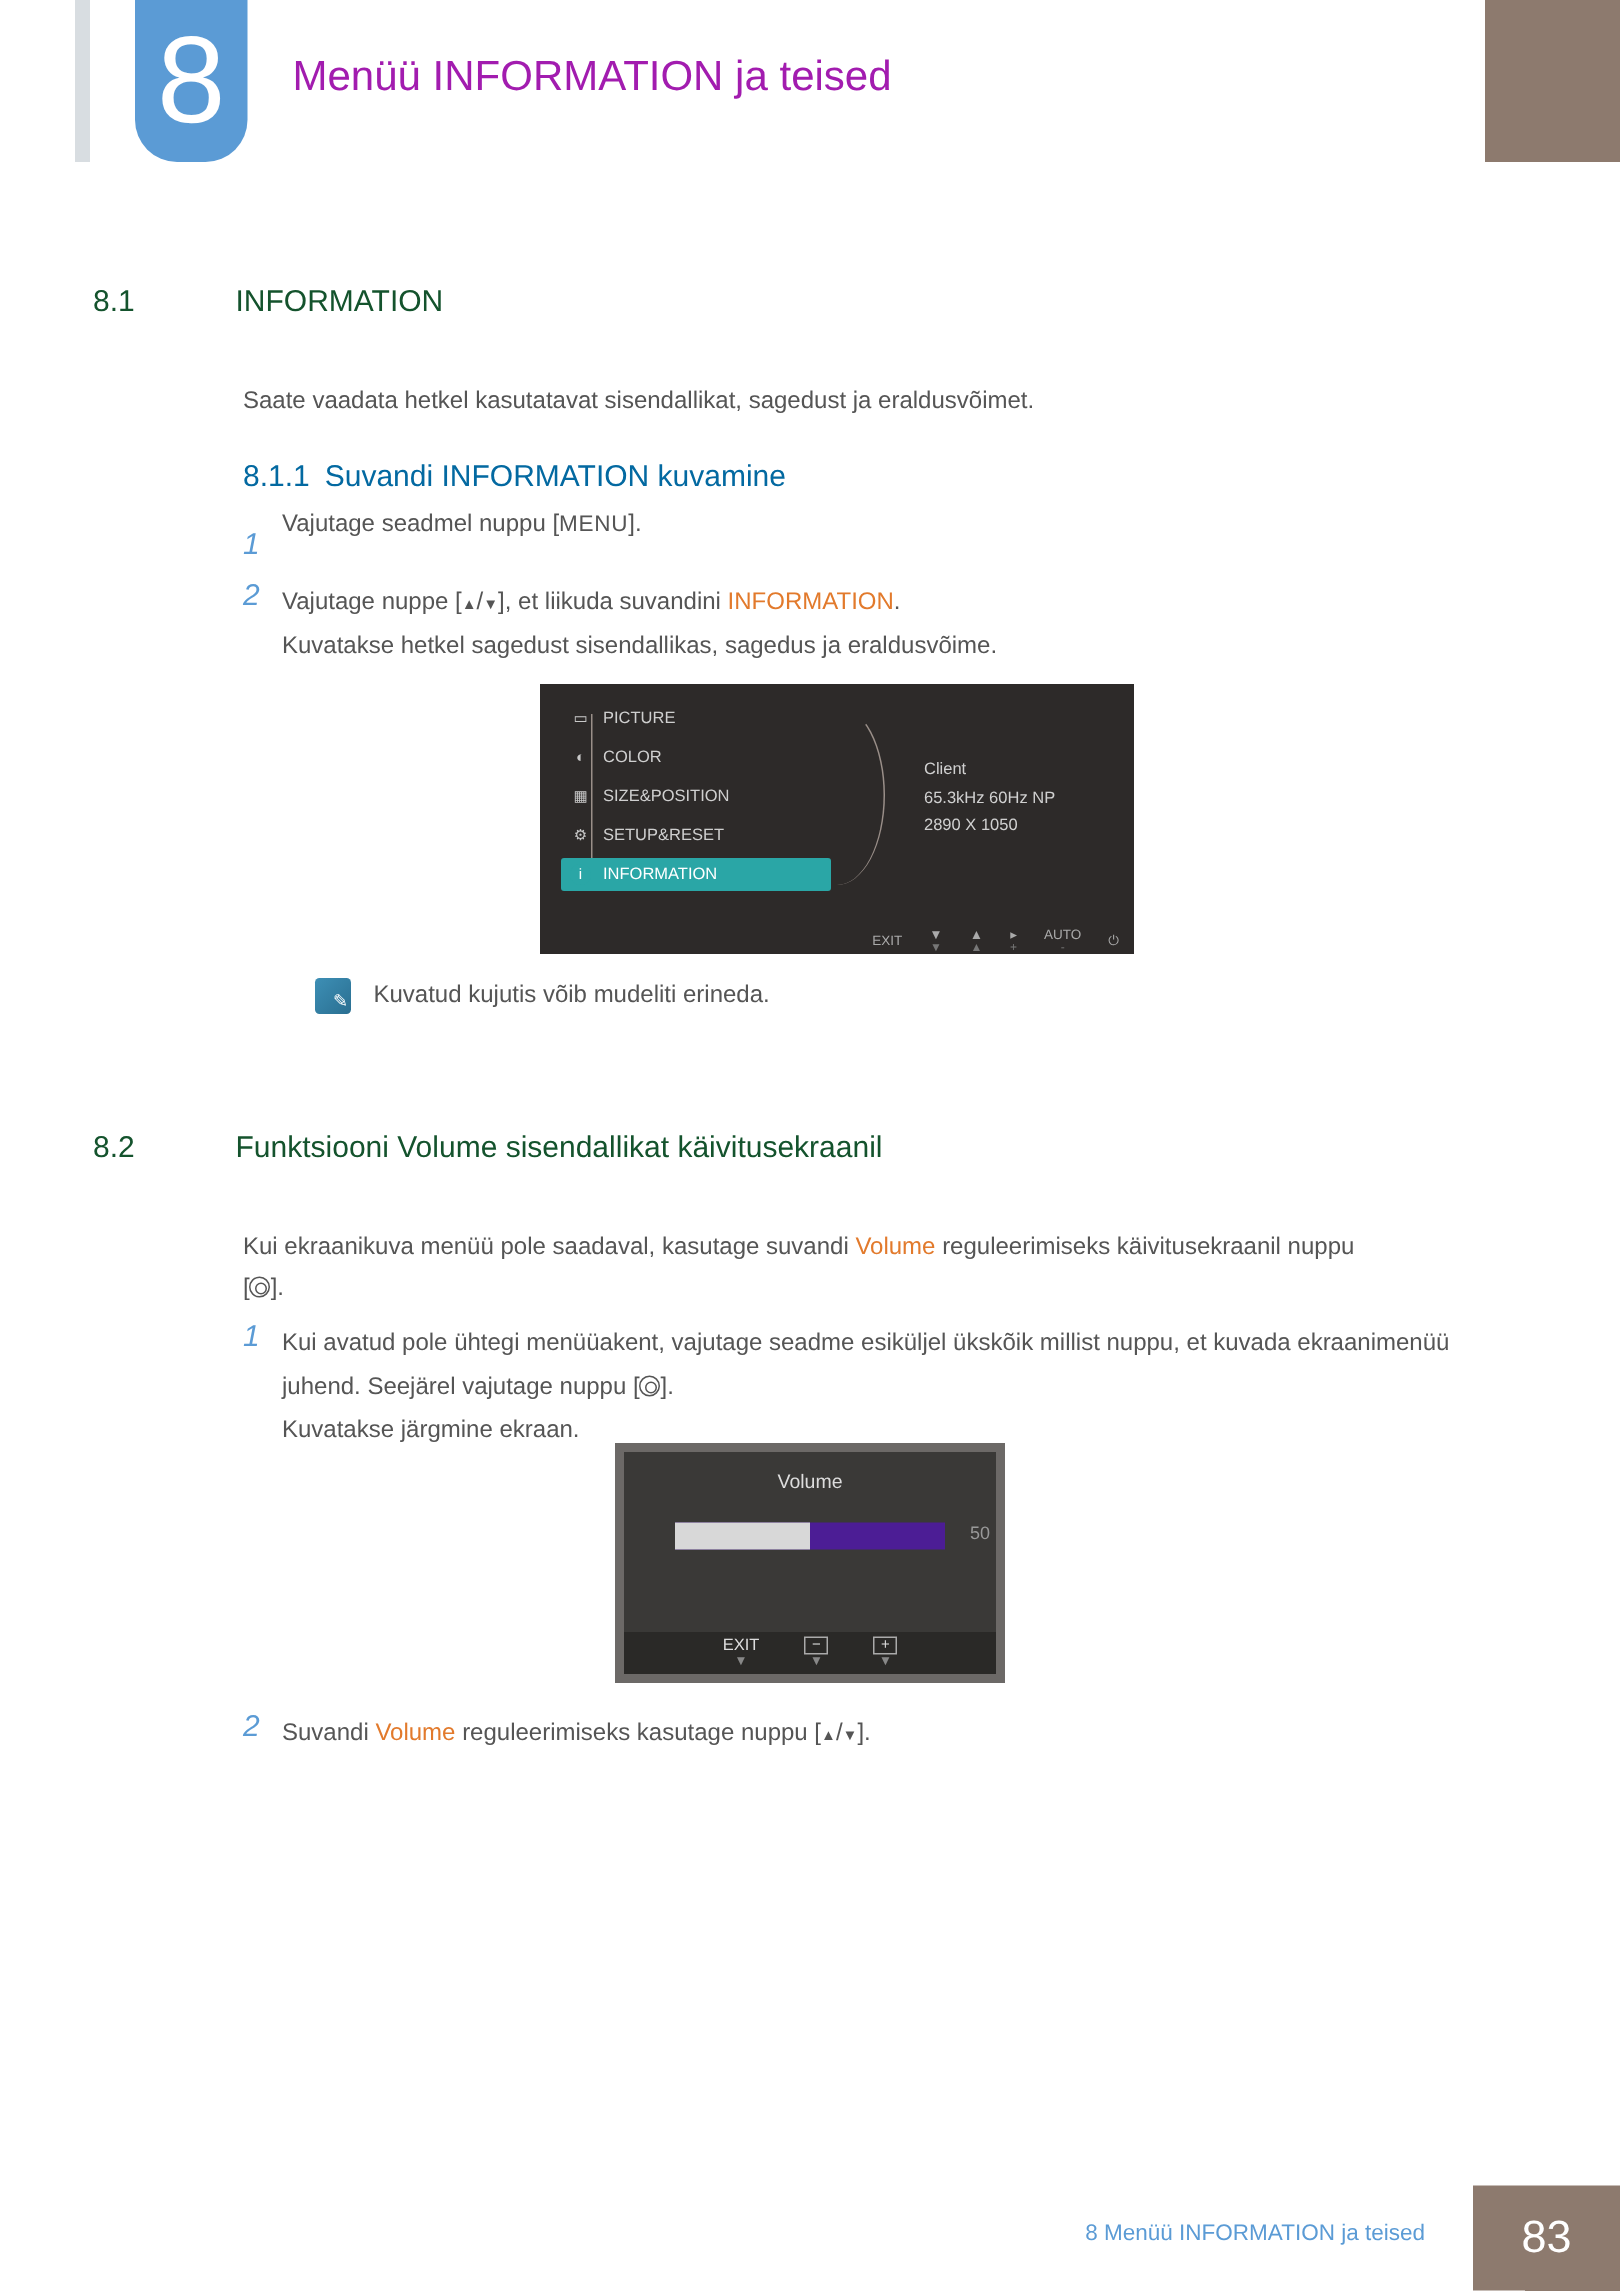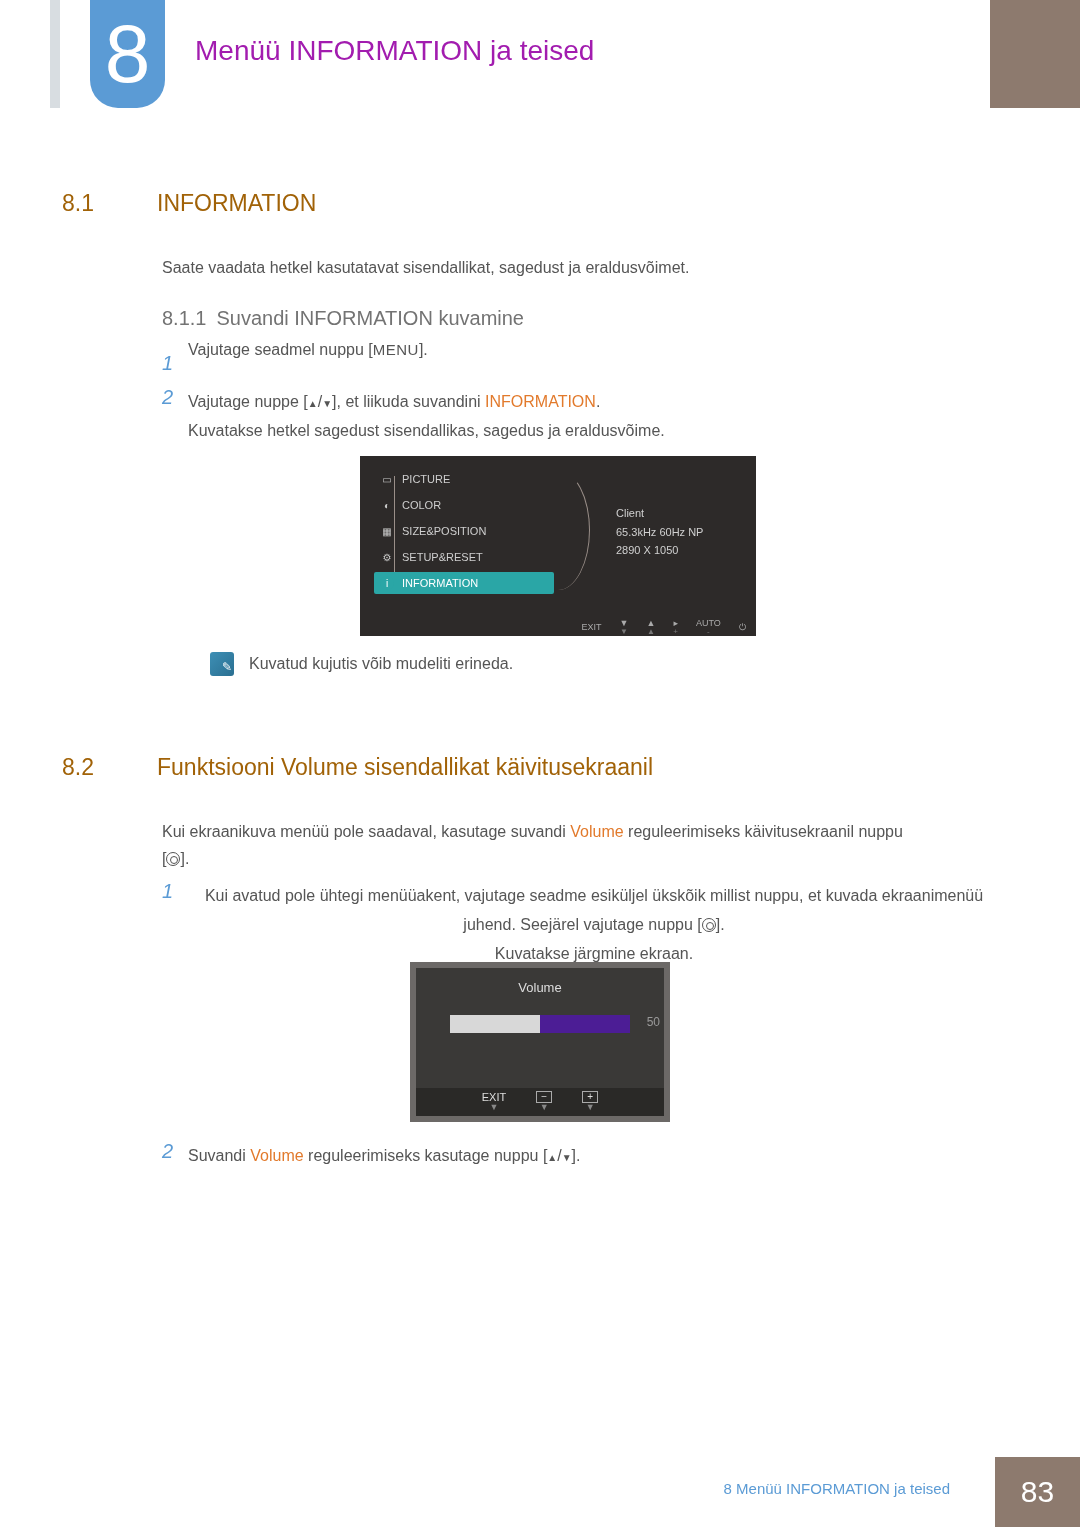--- a/index.html
+++ b/index.html
@@ -37,30 +37,30 @@
   .chapter-title {
     position: absolute;
     top: 35px; left: 195px;
     font-size: 28px;
     color: #a21caf;
     font-weight: 400;
   }
   .section-h1 {
     position: absolute;
     left: 62px;
-    font-size: 23px;
-    color: #a16207;
+    font-size: 20px;
+    color: #14532d;
     font-weight: 400;
   }
   .section-h1 .num { display: inline-block; width: 95px; }
   .subsection-h2 {
     position: absolute;
     left: 162px;
     font-size: 20px;
-    color: #737373;
+    color: #0369a1;
   }
   .subsection-h2 .num { display: inline-block; margin-right: 10px; }
   .body-text {
     position: absolute;
     left: 162px;
     right: 80px;
     font-size: 16px;
     line-height: 1.7;
     color: #555;
   }
@@ -232,21 +232,21 @@
   .page-footer-text {
     position: absolute;
     bottom: 30px; right: 130px;
     font-size: 15px;
     color: #5b9bd5;
   }
   .page-footer-text .chnum { }
   .page-footer-num {
     position: absolute;
     bottom: 0; right: 0;
-    width: 85px; height: 70px;
+    width: 98px; height: 70px;
     background: #8d7a6e;
     display:flex; align-items:center; justify-content:center;
     color: #fff; font-size: 30px;
   }
 </style>
 </head>
 <body>
 
 <div class="top-band"></div>
 <div class="left-stripe"></div>
@@ -336,21 +336,21 @@
 
 <div class="section-h1" style="top:754px;">
   <span class="num">8.2</span><span>Funktsiooni Volume sisendallikat käivitusekraanil</span>
 </div>
 <div class="body-text" style="top:818px;">
   <span>Kui ekraanikuva menüü pole saadaval, kasutage suvandi </span><span class="orange">Volume</span><span> reguleerimiseks käivitusekraanil nuppu</span><br>
   [<span class="circle-btn"></span>].
 </div>
 
 <div class="list-num" style="top:880px; left:162px;">1</div>
-<div class="list-body" style="top:882px;text-align:center;">
+<div class="list-body" style="top:882px;">
   <span>Kui avatud pole ühtegi menüüakent, vajutage seadme esiküljel ükskõik millist nuppu, et kuvada ekraanimenüü juhend. Seejärel vajutage nuppu [</span><span class="circle-btn"></span><span>].</span><br>
   <span>Kuvatakse järgmine ekraan.</span>
 </div>
 
 <div class="osd2">
   <div class="osd2-title">Volume</div>
   <div class="osd2-bar-wrap">
     <div class="osd2-bar-fill"></div>
     <div class="osd2-bar-val">50</div>
   </div>

